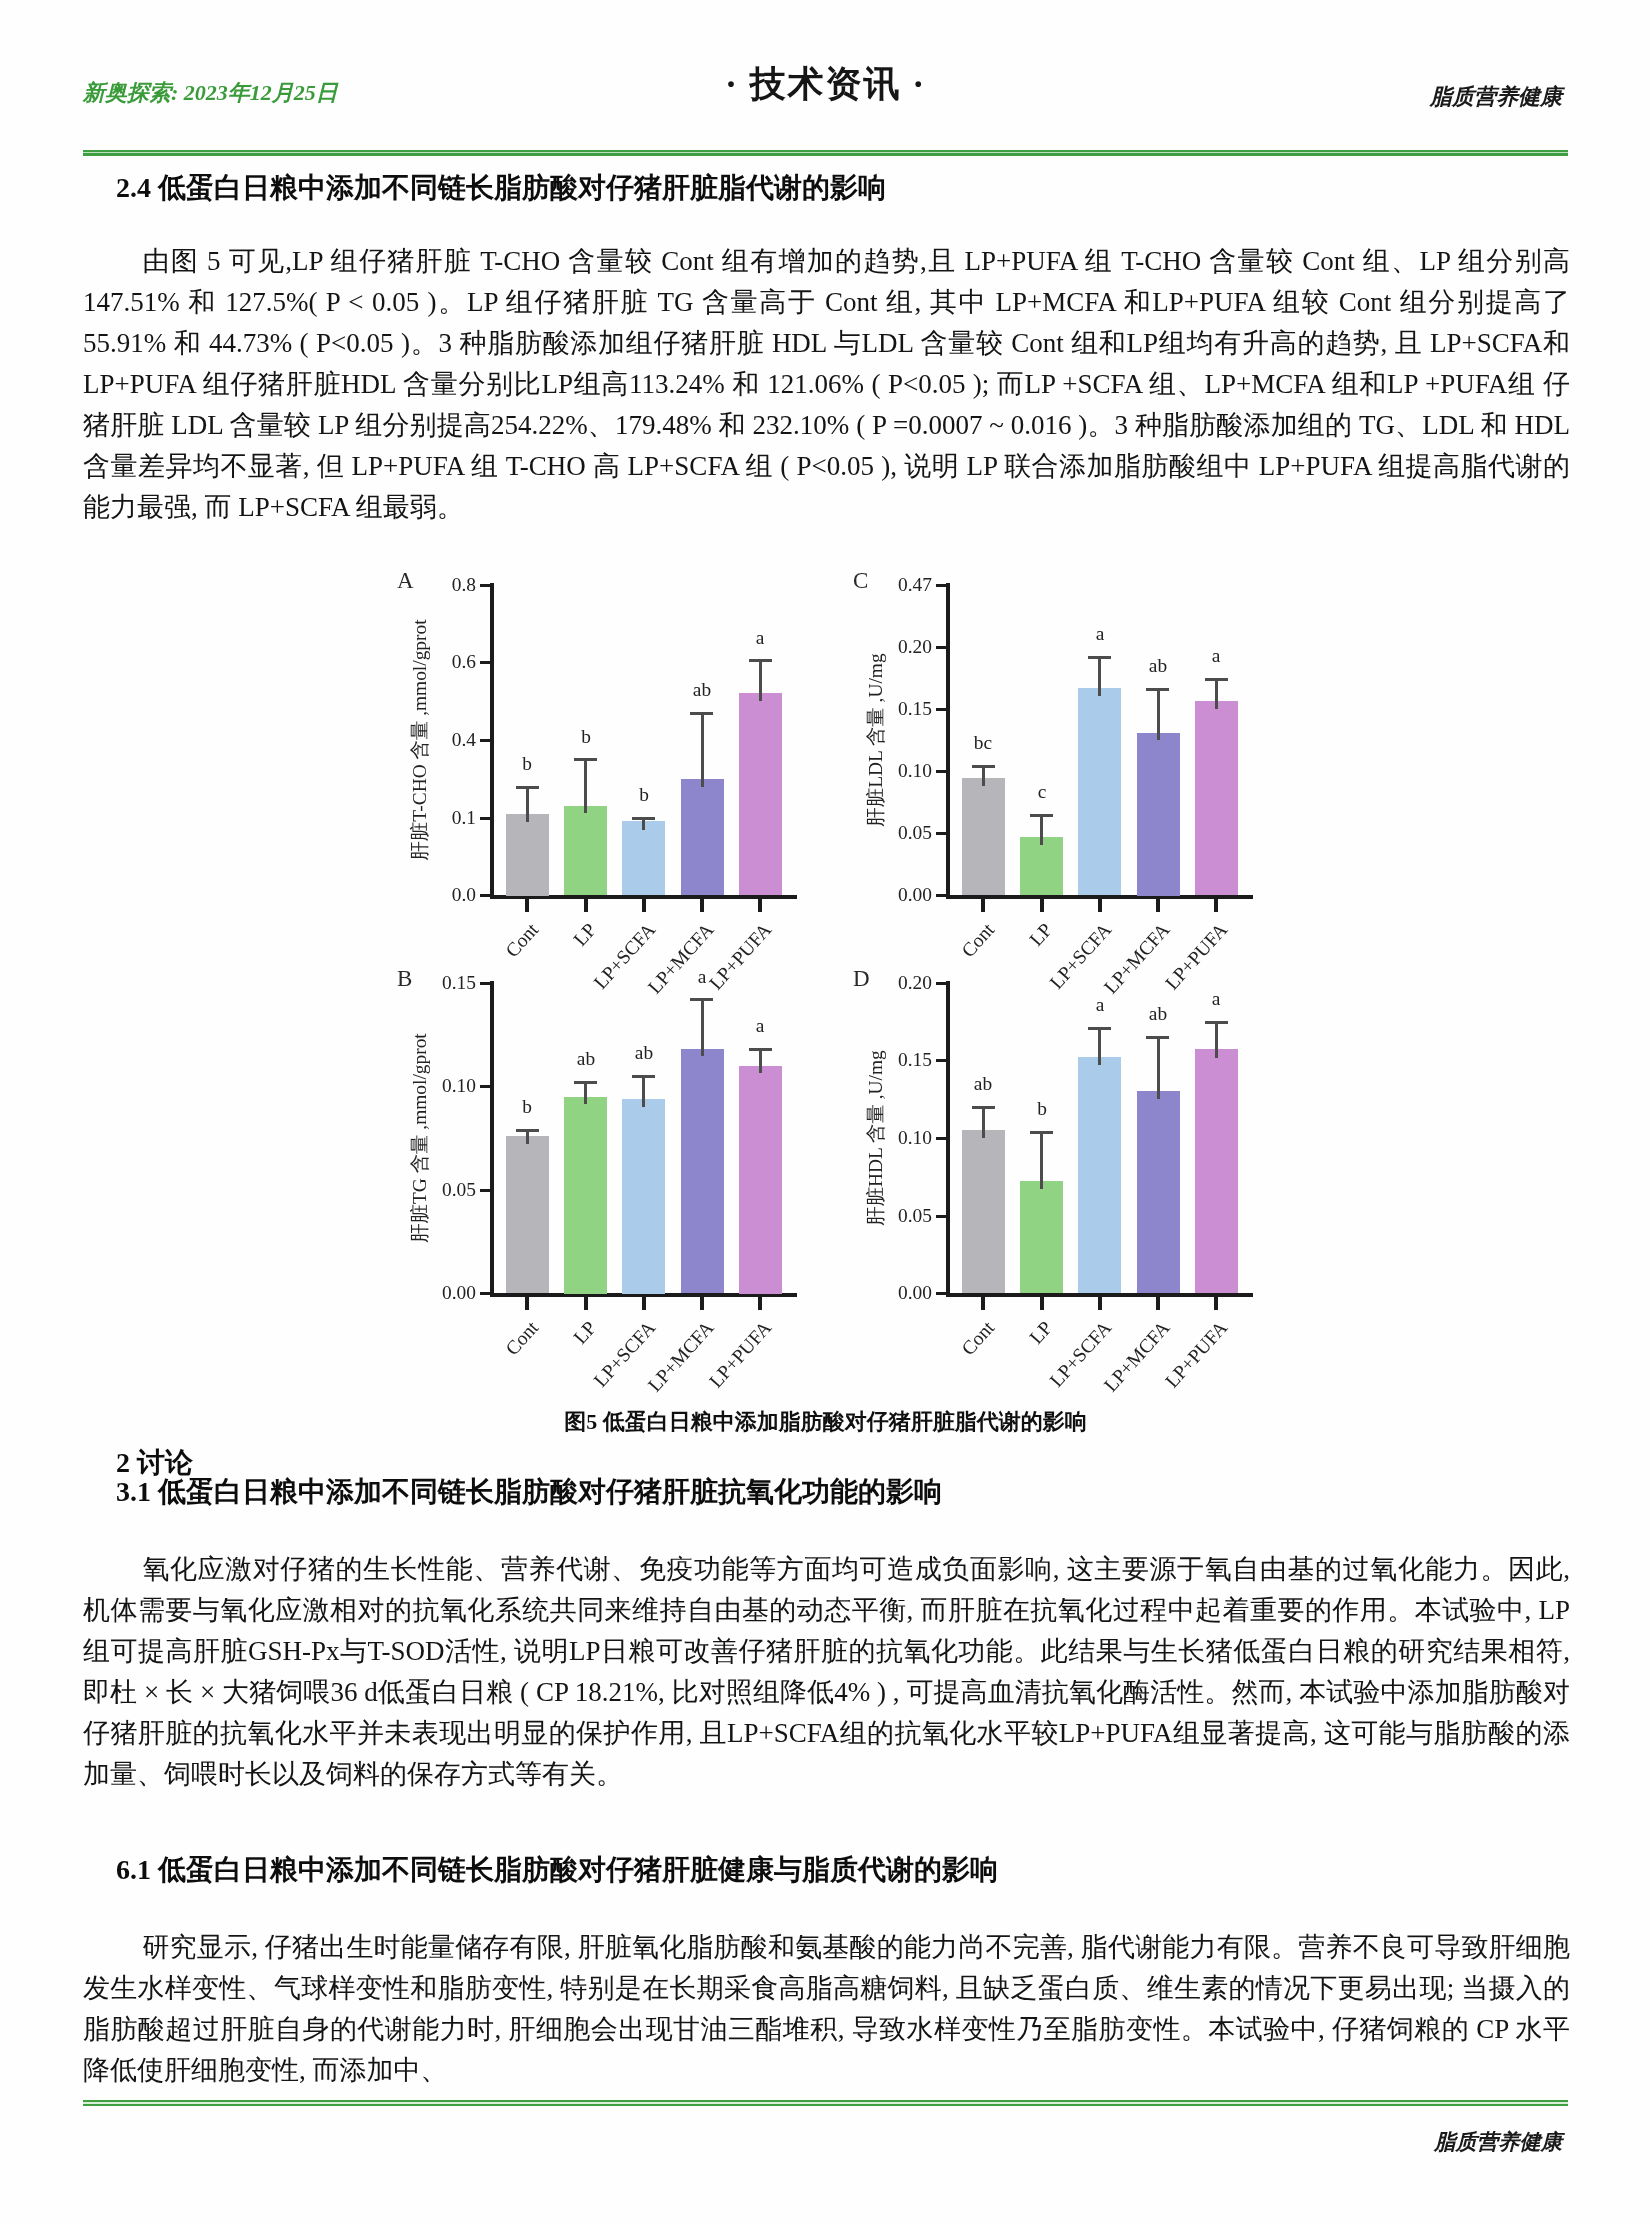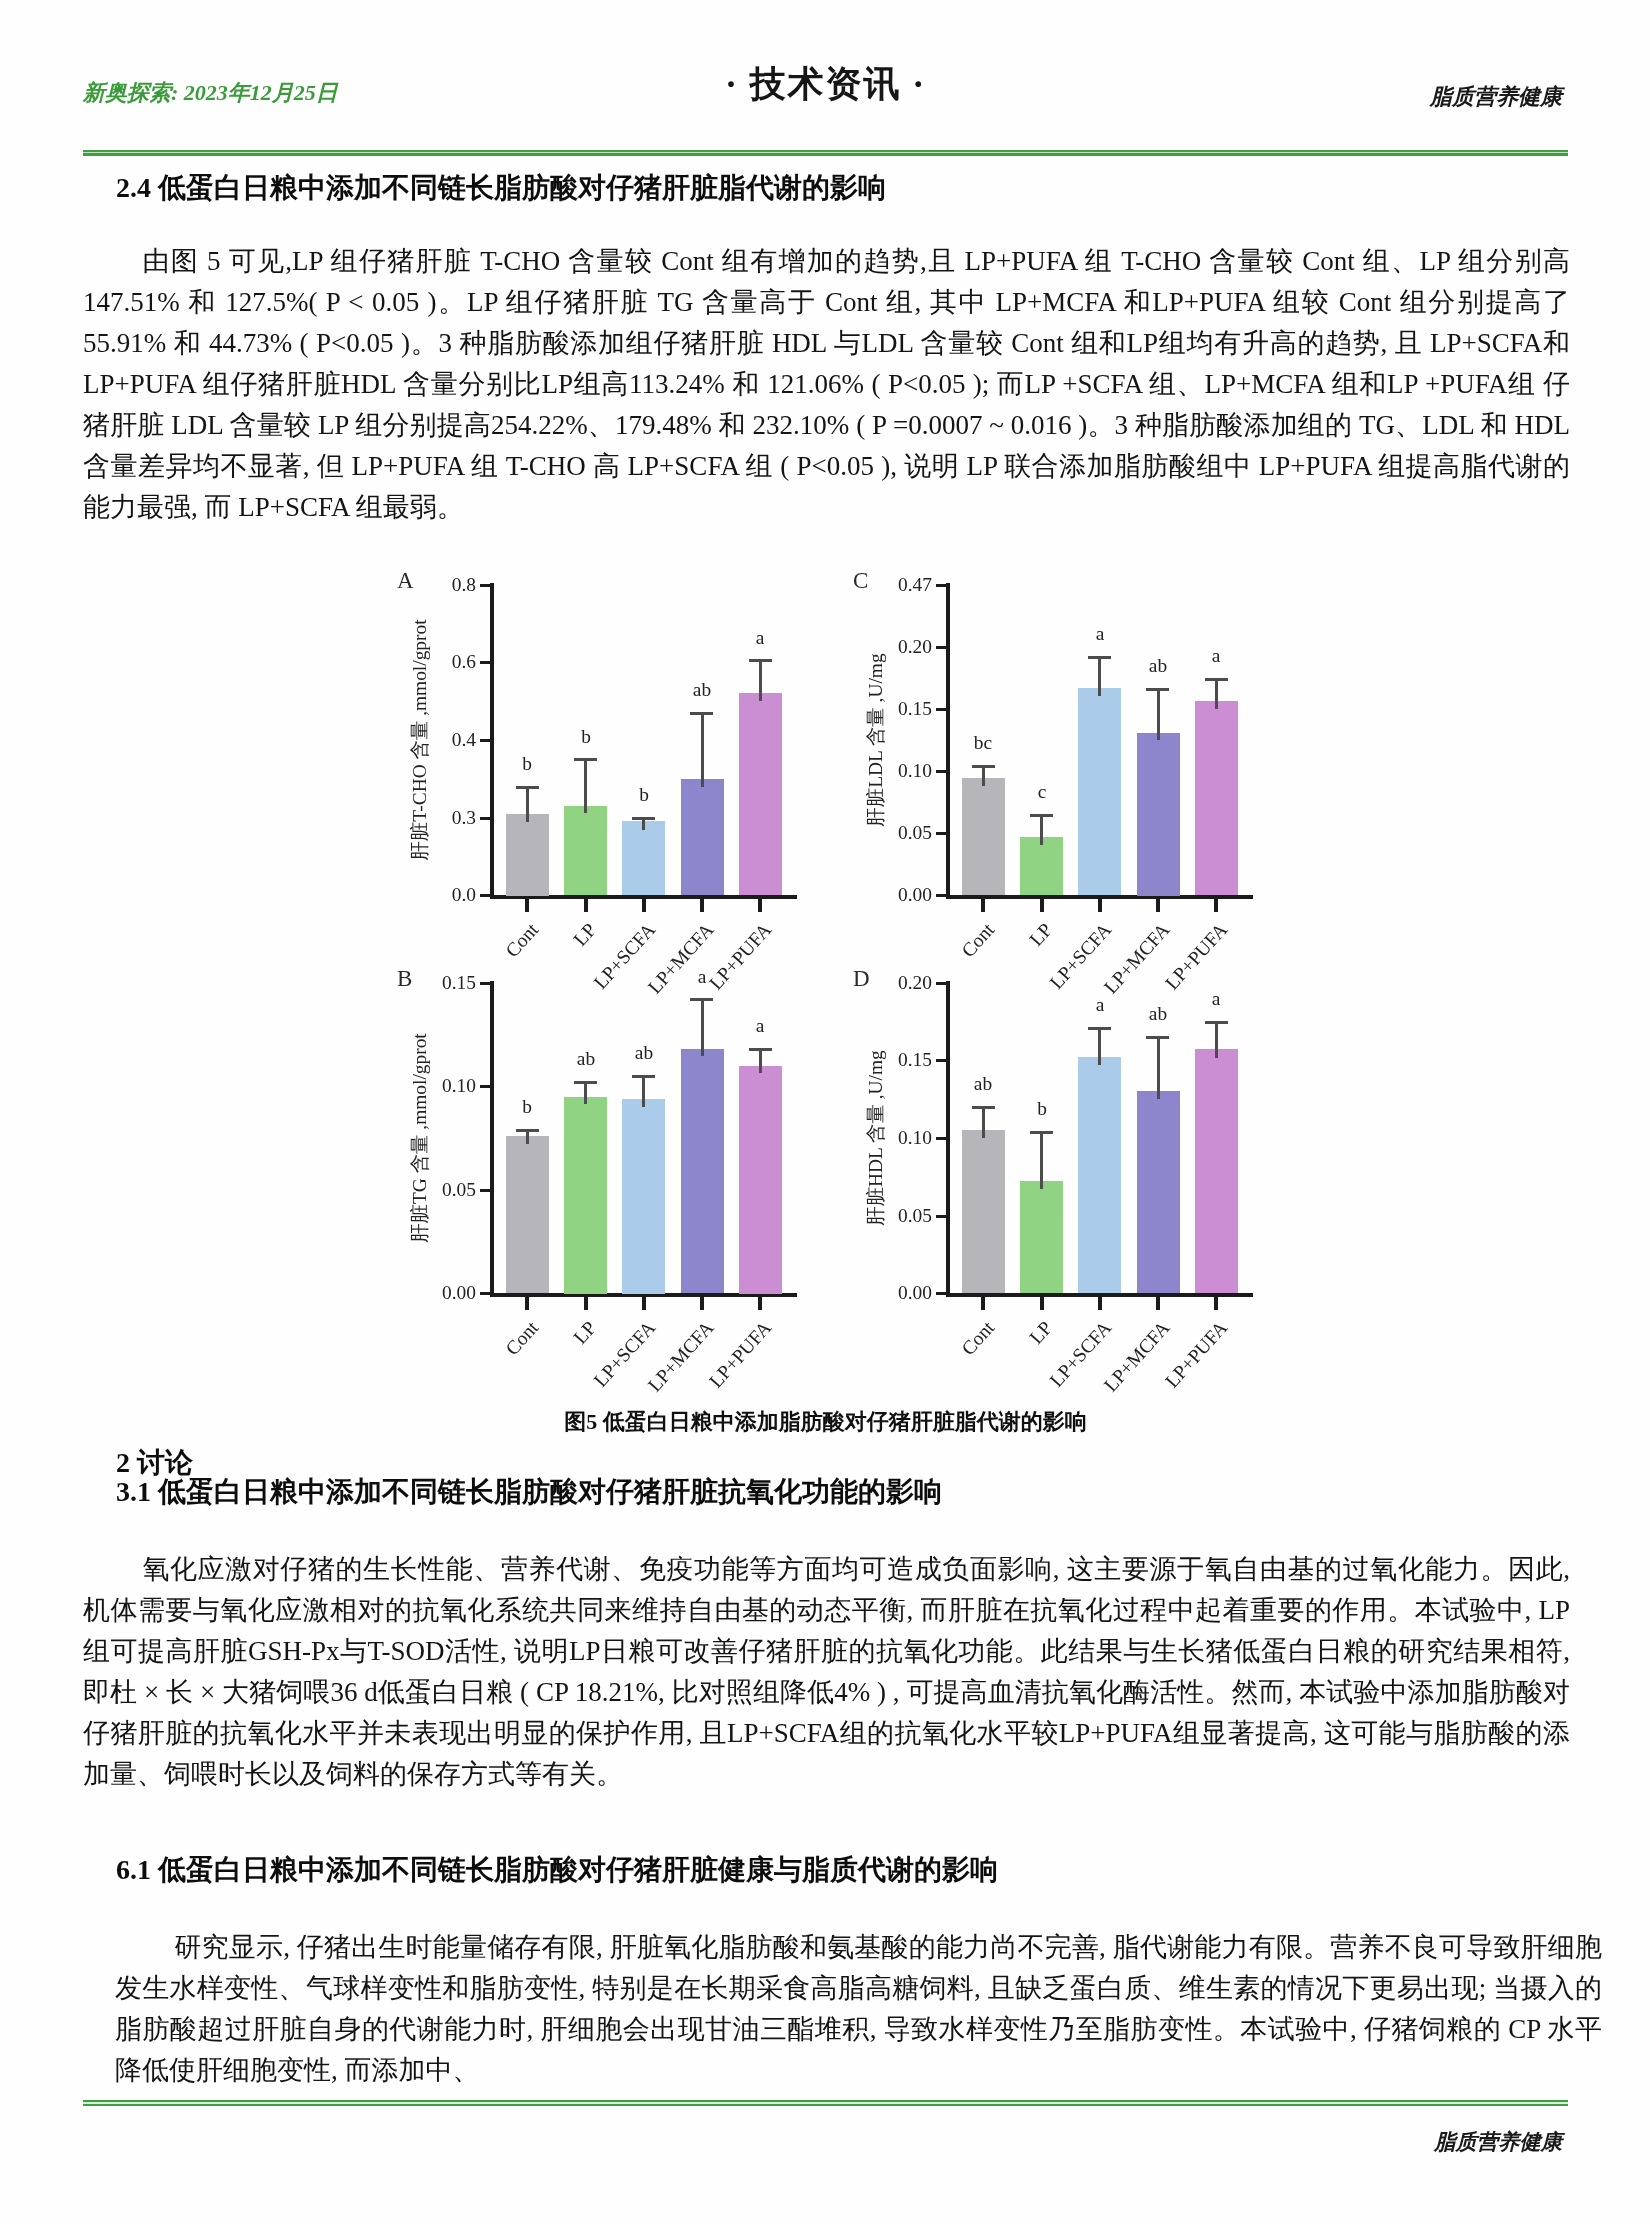--- a/index.html
+++ b/index.html
@@ -21,21 +21,21 @@
   .h3{top:1444px;}
   .h31{top:1473px;}
   .h32{top:1851px;}
   .para{
     position:absolute;left:83px;width:1487px;
     font-size:27px;line-height:41px;text-align:justify;color:#141414;
     text-indent:2.2em;
   }
   .p24{top:241px;}
   .p31{top:1549px;}
-  .p32{top:1927px;margin-left:32px;}
+  .p32{top:1927px;}
   .fig-caption{position:absolute;left:0;right:0;top:1407px;text-align:center;font-size:22px;font-weight:bold;color:#101010;}
   .ftr-right{position:absolute;right:89px;top:2127px;font-size:21.3px;font-weight:bold;font-style:italic;color:#1a1a1a;}
   
   .figure{position:absolute;left:374px;top:543px;width:912px;height:859px;}
   .bar-chart{position:absolute;width:456px;height:417px;}
   .bar-chart div{position:absolute;}
   .pos-a{left:0;top:0;}
   .pos-c{left:456px;top:0;}
   .pos-b{left:0;top:398px;}
   .pos-d{left:456px;top:398px;}
@@ -65,21 +65,21 @@
 
   <div class="figure">
     <div class="bar-chart pos-a">
         <div class="panel-letter" style="left: 23px; top: 25px;">A</div>
         <div class="y-label" style="left: 45px; top: 197px;">肝脏T-CHO 含量 ,mmol/gprot</div>
         <div class="axis-line" style="left: 116px; top: 40px; width: 3.9px; height: 316px;"></div>
         <div class="axis-line" style="left: 116px; top: 352px; width: 307px; height: 3.9px;"></div>
         <div class="y-tick" style="left: 106px; top: 351px;"></div>
         <div class="y-tick-label" style="right: 354px; top: 352px;">0.0</div>
         <div class="y-tick" style="left: 106px; top: 274px;"></div>
-        <div class="y-tick-label" style="right: 354px; top: 275px;">0.3</div>
+        <div class="y-tick-label" style="right: 354px; top: 275px;">0.1</div>
         <div class="y-tick" style="left: 106px; top: 196px;"></div>
         <div class="y-tick-label" style="right: 354px; top: 197px;">0.4</div>
         <div class="y-tick" style="left: 106px; top: 118px;"></div>
         <div class="y-tick-label" style="right: 354px; top: 119px;">0.6</div>
         <div class="y-tick" style="left: 106px; top: 41px;"></div>
         <div class="y-tick-label" style="right: 354px; top: 42px;">0.8</div>
         <div class="bar" style="left: 132px; top: 271px; width: 43px; height: 82px; background: rgb(181, 181, 186);"></div>
         <div class="err-line" style="left: 152px; top: 244px; height: 35px;"></div>
         <div class="err-cap" style="left: 142px; top: 243px;"></div>
         <div class="sig" style="left: 153px; top: 232px;">b</div>

